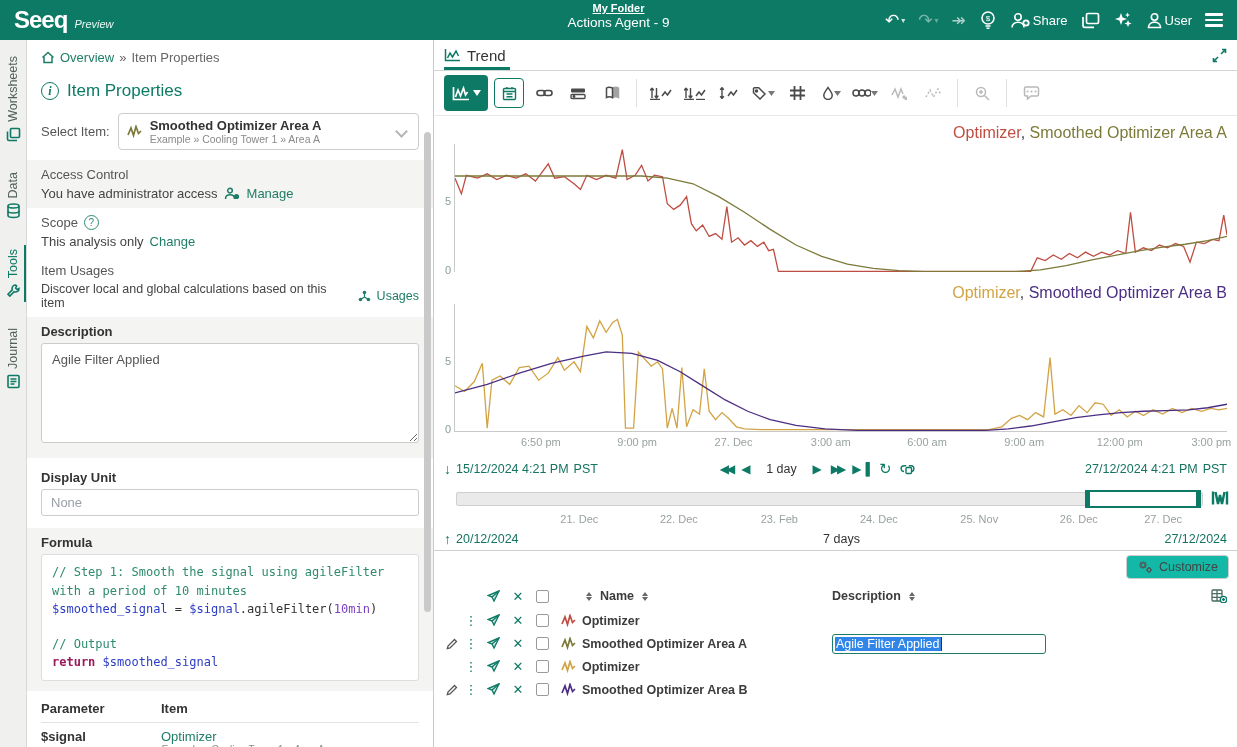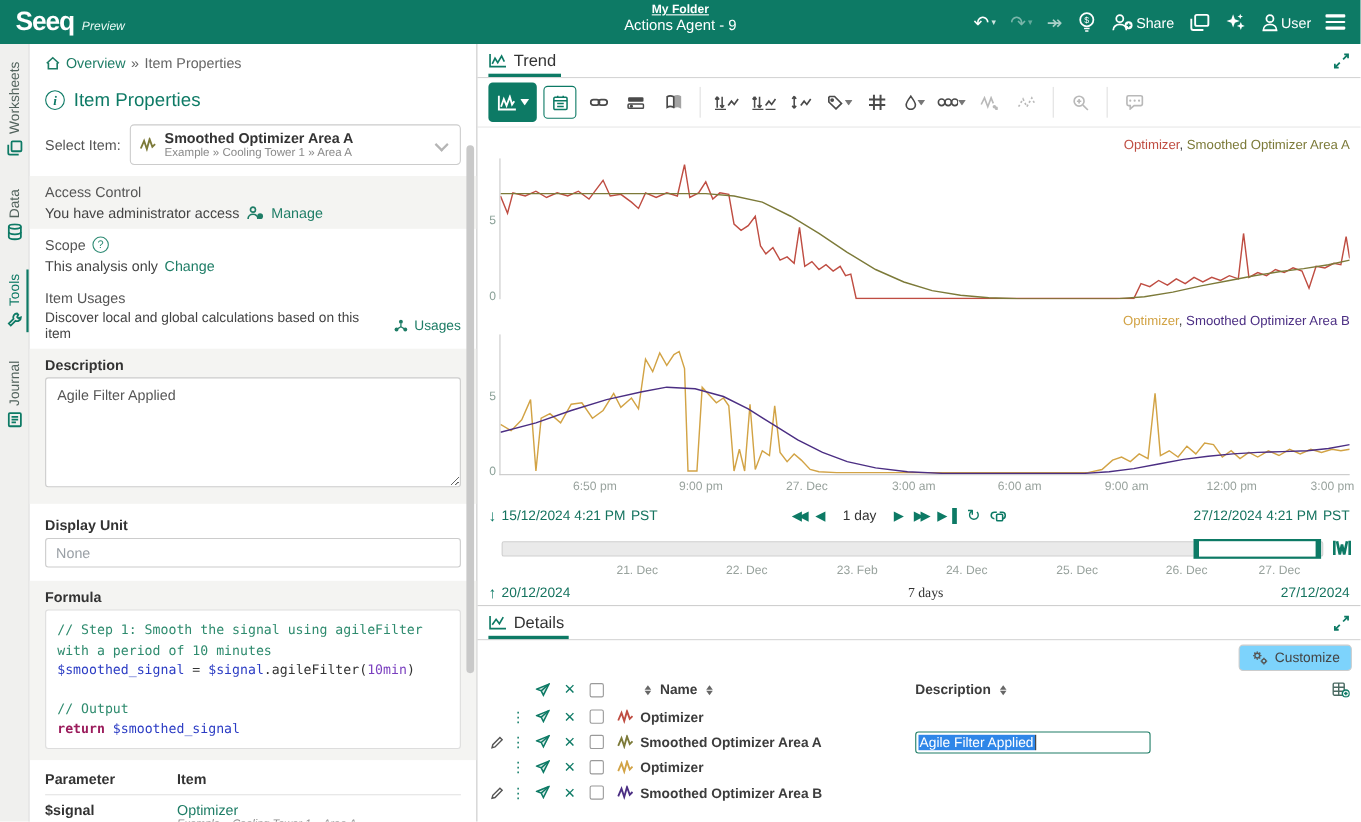--- a/index.html
+++ b/index.html
@@ -83,21 +83,21 @@
   
   .trend-toolbar { height:45px; display:flex; align-items:center; gap:6px; padding:0 10px; border-bottom:1px solid #e8e8e8; }
   .btn-primary { width:44px; height:36px; background:#0d7a65; border-radius:4px; display:flex; align-items:center; justify-content:center; gap:3px; color:#fff; cursor:pointer; }
   .btn-outline { width:30px; height:30px; border:1px solid #0d7a65; border-radius:4px; display:flex; align-items:center; justify-content:center; cursor:pointer; }
   .tool-ic { width:28px; height:30px; display:flex; align-items:center; justify-content:center; cursor:pointer; color:#4a4a4a; }
   .tool-ic.gray { color:#b9b9b9; }
   .tb-sep { width:1px; height:28px; background:#e0e0e0; margin:0 4px; }
 
   
   .chart-block { position:relative; height:160px; }
-  .legend { position:absolute; top:8px; right:10px; font-size:12px; }
+  .legend { position:absolute; top:8px; right:10px; font-size:16px; }
   .plot-wrap { position:absolute; left:20px; right:10px; top:28px; bottom:4px; border-left:1px solid #c9c9c9; }
   .chart-block.second .plot-wrap { border-bottom:1px solid #c9c9c9; }
   .plot-wrap svg { width:100%; height:100%; }
   .ytick { position:absolute; font-size:11px; color:#8aa097; left:-14px; width:10px; text-align:right; }
   .xaxis-row { height:19px; position:relative; font-size:11px; color:#98a29d; }
   .xaxis-row span { position:absolute; transform:translateX(-50%); white-space:nowrap; }
 
   
   .time-row { height:28px; display:flex; align-items:center; padding:0 10px; color:#15735f; font-size:12.5px; }
   .time-left, .time-right { display:flex; align-items:center; gap:5px; width:240px; }
@@ -110,26 +110,26 @@
   
   .slider-zone { position:relative; height:26px; margin-top:4px; }
   .slider-track { position:absolute; left:22px; right:34px; top:5px; height:14px; background:#eaeaea; border:1px solid #cfcfcf; border-radius:2px; }
   .slider-sel { position:absolute; top:-3px; height:18px; background:#fff; border:2px solid #0d7a65; }
   .slider-sel .hdl { position:absolute; top:-1px; bottom:-1px; width:4px; background:#0d7a65; }
   .hdl.l { left:-1px; } .hdl.r { right:-1px; }
   .zoom-all { position:absolute; right:8px; top:3px; color:#0d7a65; cursor:pointer; }
   .slider-ticks { position:relative; height:15px; font-size:11px; color:#98a29d; }
   .slider-ticks span { position:absolute; transform:translateX(-50%); white-space:nowrap; }
   .range-row { height:22px; display:flex; align-items:center; padding:0 10px; color:#15735f; font-size:12.5px; }
-  .range-row .mid { margin:16px auto; color:#333;font-family:Liberation Serif, serif; }
+  .range-row .mid { margin:16px auto; color:#333; }
 
   
   .details-zone { border-top:1px solid #cfcfcf; flex:1; display:flex; flex-direction:column; min-height:0; }
   .customize-row { height:32px; display:flex; align-items:center; justify-content:flex-end; padding:0 8px; }
-  .btn-customize { border:1px solid #ccc; border-radius:4px; background:#7dd3fc; height:24px; display:flex; align-items:center; gap:6px; padding:0 10px; font-size:12.5px; color:#444; cursor:pointer; }
+  .btn-customize { border:1px solid #ccc; border-radius:4px; background:#14b8a6; height:24px; display:flex; align-items:center; gap:6px; padding:0 10px; font-size:12.5px; color:#444; cursor:pointer; }
   .dgrid { display:grid; grid-template-columns:20px 18px 26px 24px 24px 28px 250px 1fr 36px; align-items:center; padding-left:8px; }
   .dhead { height:26px; font-weight:bold; color:#333; font-size:12.5px; }
   .drow { height:23px; font-size:12.5px; }
   .cell-ic { display:flex; align-items:center; justify-content:center; color:#0d7a65; cursor:pointer; }
   .cell-x { color:#0d7a65; font-size:13px; }
   .dots { color:#0d7a65; font-size:13px; letter-spacing:0; }
   .cbox { width:13px; height:13px; border:1px solid #9a9a9a; border-radius:2px; background:#fff; cursor:pointer; }
   .dname { font-weight:bold; color:#3c3c3c; display:flex; align-items:center; gap:4px; }
   .sort-pair { display:inline-flex; flex-direction:column; gap:1px; margin:0 4px; }
   .sort-pair i { width:0; height:0; border-left:3.5px solid transparent; border-right:3.5px solid transparent; display:block; }
@@ -553,46 +553,32 @@
         <svg width="18" height="16" viewBox="0 0 18 16" fill="none" stroke="#0d7a65" stroke-width="2.4">
             <path d="M2 1.5v13M16 1.5v13M4.5 2l2.5 12 2-9 2 9L13.5 2"></path>
           </svg>
       </span>
     </div>
     <div class="slider-ticks">
       <span style="left:18.1%">21. Dec</span>
       <span style="left:30.5%">22. Dec</span>
       <span style="left:43.0%">23. Feb</span>
       <span style="left:55.4%">24. Dec</span>
-      <span style="left:67.9%">25. Dec</span>
+      <span style="left:67.9%">25. Nov</span>
       <span style="left:80.3%">26. Dec</span>
       <span style="left:90.8%">27. Dec</span>
     </div>
     <div class="range-row">
       <span style="color:#0d7a65;font-size:14px;margin-right:5px;">↑</span>
       <span>20/12/2024</span>
       <span class="mid">7 days</span>
       <span>27/12/2024</span>
     </div>
 
     <div class="details-zone">
-      <div class="pane-head">
-        <div class="pane-tab">
-          <svg width="17" height="14" viewBox="0 0 17 14" fill="none" stroke="#0d7a65" stroke-width="1.5">
-              <path d="M1.5 1v11.5H16"></path>
-              <path d="M3.5 9L7 4l3 4 3.5-6"></path>
-            </svg>
-          <span>Details</span>
-        </div>
-        <span class="expand">
-          <svg width="15" height="15" viewBox="0 0 15 15" fill="none" stroke="#0d7a65" stroke-width="1.6">
-              <path d="M9 6l4.5-4.5M10 1.5h3.5V5M6 9l-4.5 4.5M1.5 10v3.5H5"></path>
-            </svg>
-        </span>
-      </div>
       <div class="customize-row">
         <button class="btn-customize">
           <svg width="16" height="14" viewBox="0 0 16 14" fill="none" stroke="#555" stroke-width="1.3">
               <circle cx="6" cy="5" r="2.2"></circle>
               <path d="M6 1.2v1.2M6 7.6v1.2M2.2 5h1.2M8.6 5h1.2M3.3 2.3l.9.9M7.8 6.8l.9.9M8.7 2.3l-.9.9M3.3 7.7l.9-.9"></path>
               <circle cx="12" cy="10" r="1.8"></circle>
               <path d="M12 7v1M12 12v1M9 10h1M14 10h1"></path>
             </svg>
           <span>Customize</span>
         </button>

